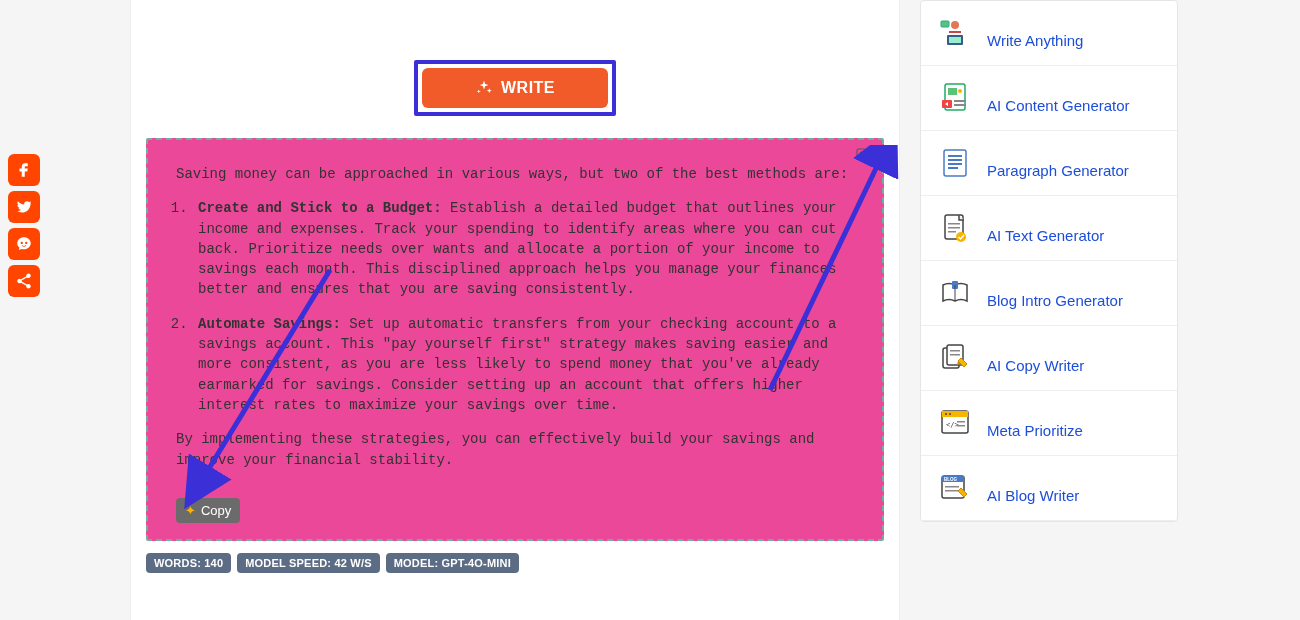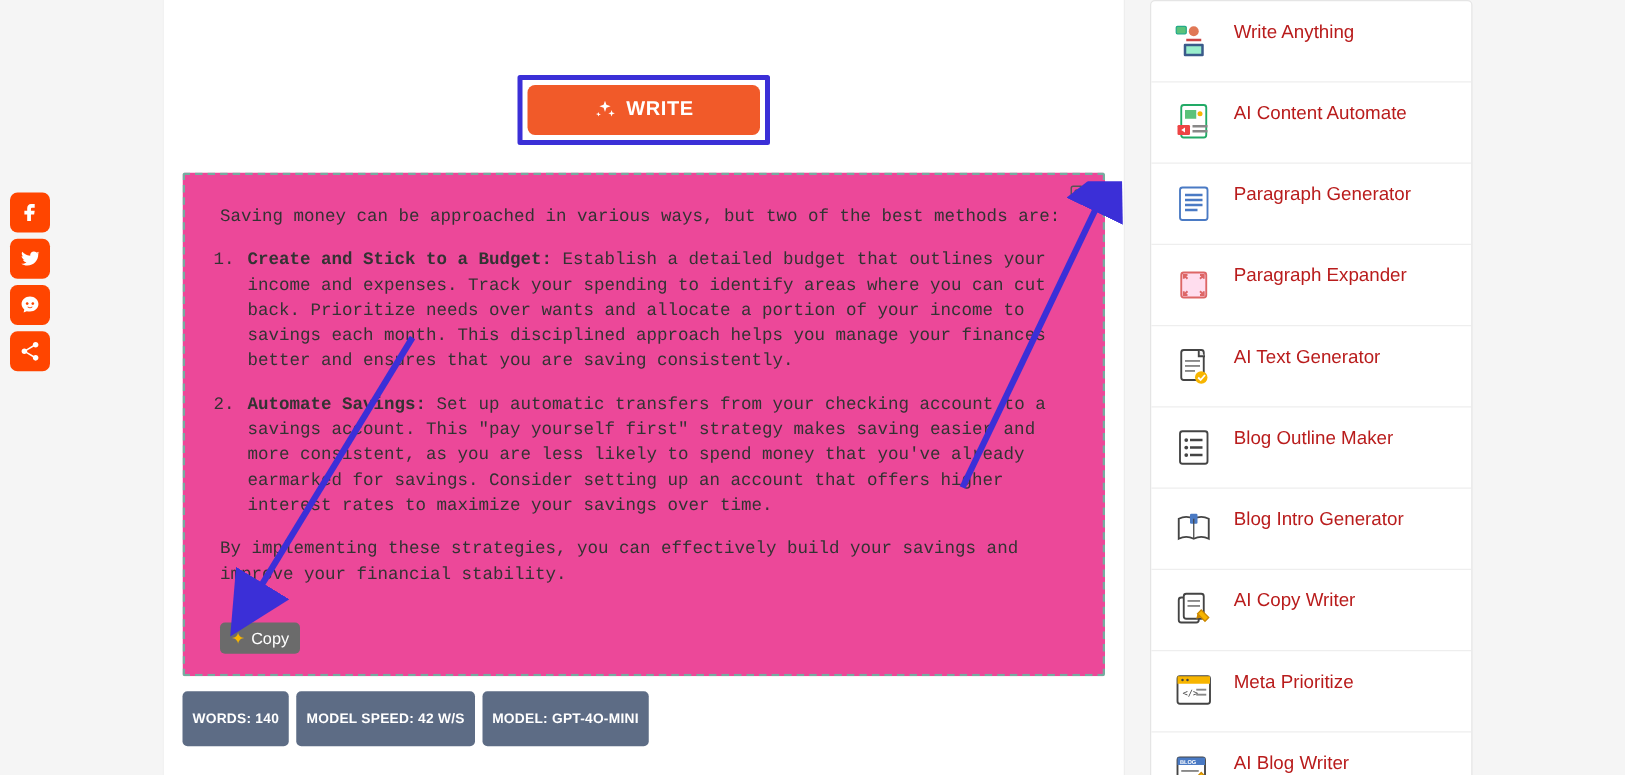--- a/index.html
+++ b/index.html
@@ -113,43 +113,43 @@
     .badges {
       margin: 0 15px;
       display: flex;
       gap: 6px;
     }
     .badge {
       background: #5d6c85;
       color: #fff;
       font-size: 11px;
       font-weight: 700;
-      padding: 16px 8px;
+      padding: 4px 8px;
       border-radius: 4px;
       letter-spacing: 0.2px;
     }
     .sidebar {
       position: absolute;
       left: 920px;
       top: 0;
       width: 258px;
       background: #fff;
       border: 1px solid #e5e5e5;
       border-radius: 4px;
       overflow: hidden;
     }
     .side-item {
       display: flex;
-      align-items: flex-start;
+      align-items: flex-end;
       gap: 16px;
       padding: 16px 18px;
       border-bottom: 1px solid #eee;
       cursor: pointer;
       font-size: 15px;
-      color: #b91c1c;
+      color: #1d4ed8;
     }
     .side-icon {
       width: 32px;
       height: 32px;
       flex-shrink: 0;
       display: flex;
       align-items: center;
       justify-content: center;
     }
     .side-icon svg { width: 32px; height: 32px; }
@@ -242,70 +242,47 @@
       <svg viewBox="0 0 32 32">
           <rect x="6" y="2" width="20" height="26" rx="2" fill="#fff" stroke="#2a6" stroke-width="1.5"></rect>
           <rect x="9" y="6" width="9" height="7" fill="#5bc27a"></rect>
           <circle cx="21" cy="9" r="2" fill="#f7b500"></circle>
           <rect x="3" y="18" width="10" height="8" rx="1" fill="#e44"></rect>
           <path d="M6 22l3-2v4z" fill="#fff"></path>
           <rect x="15" y="18" width="12" height="2" fill="#888"></rect>
           <rect x="15" y="22" width="12" height="2" fill="#888"></rect>
         </svg>
     </span>
-    <span>AI Content Automate</span>
+    <span>AI Content Generator</span>
   </div>
   <div class="side-item">
     <span class="side-icon">
       <svg viewBox="0 0 32 32">
           <rect x="5" y="3" width="22" height="26" rx="2" fill="#fff" stroke="#4a7ac4" stroke-width="1.5"></rect>
           <rect x="9" y="8" width="14" height="2" fill="#4a7ac4"></rect>
           <rect x="9" y="12" width="14" height="2" fill="#4a7ac4"></rect>
           <rect x="9" y="16" width="14" height="2" fill="#4a7ac4"></rect>
           <rect x="9" y="20" width="10" height="2" fill="#4a7ac4"></rect>
         </svg>
     </span>
     <span>Paragraph Generator</span>
-  </div>
-  <div class="side-item">
-    <span class="side-icon">
-      <svg viewBox="0 0 32 32">
-          <rect x="6" y="6" width="20" height="20" rx="2" fill="#fde" stroke="#d66" stroke-width="1.5"></rect>
-          <path d="M11 11l-3-3m3 0h-3v3M21 11l3-3m-3 0h3v3M11 21l-3 3m3 0h-3v-3M21 21l3 3m-3 0h3v-3" stroke="#d66" stroke-width="1.5" fill="none"></path>
-        </svg>
-    </span>
-    <span>Paragraph Expander</span>
   </div>
   <div class="side-item">
     <span class="side-icon">
       <svg viewBox="0 0 32 32">
           <rect x="6" y="3" width="18" height="24" rx="2" fill="#fff" stroke="#444" stroke-width="1.5"></rect>
           <path d="M20 3v5h5" fill="#eee" stroke="#444" stroke-width="1.5"></path>
           <rect x="9" y="11" width="12" height="1.5" fill="#888"></rect>
           <rect x="9" y="15" width="12" height="1.5" fill="#888"></rect>
           <rect x="9" y="19" width="8" height="1.5" fill="#888"></rect>
           <circle cx="22" cy="25" r="5" fill="#f7b500"></circle>
           <path d="M19.5 25l2 2 3.5-4" stroke="#fff" stroke-width="1.5" fill="none"></path>
         </svg>
     </span>
     <span>AI Text Generator</span>
-  </div>
-  <div class="side-item">
-    <span class="side-icon">
-      <svg viewBox="0 0 32 32">
-          <rect x="5" y="3" width="22" height="26" rx="2" fill="#fff" stroke="#444" stroke-width="1.5"></rect>
-          <circle cx="10" cy="10" r="1.5" fill="#444"></circle>
-          <rect x="13" y="9" width="10" height="2" fill="#444"></rect>
-          <circle cx="10" cy="16" r="1.5" fill="#444"></circle>
-          <rect x="13" y="15" width="10" height="2" fill="#444"></rect>
-          <circle cx="10" cy="22" r="1.5" fill="#444"></circle>
-          <rect x="13" y="21" width="10" height="2" fill="#444"></rect>
-        </svg>
-    </span>
-    <span>Blog Outline Maker</span>
   </div>
   <div class="side-item">
     <span class="side-icon">
       <svg viewBox="0 0 32 32">
           <path d="M4 8c4-2 8-2 12 0 4-2 8-2 12 0v16c-4-2-8-2-12 0-4-2-8-2-12 0z" fill="#fff" stroke="#444" stroke-width="1.5"></path>
           <rect x="13" y="4" width="6" height="8" rx="1" fill="#4a7ac4"></rect>
           <path d="M16 8v16" stroke="#444" stroke-width="1"></path>
         </svg>
     </span>
     <span>Blog Intro Generator</span>

